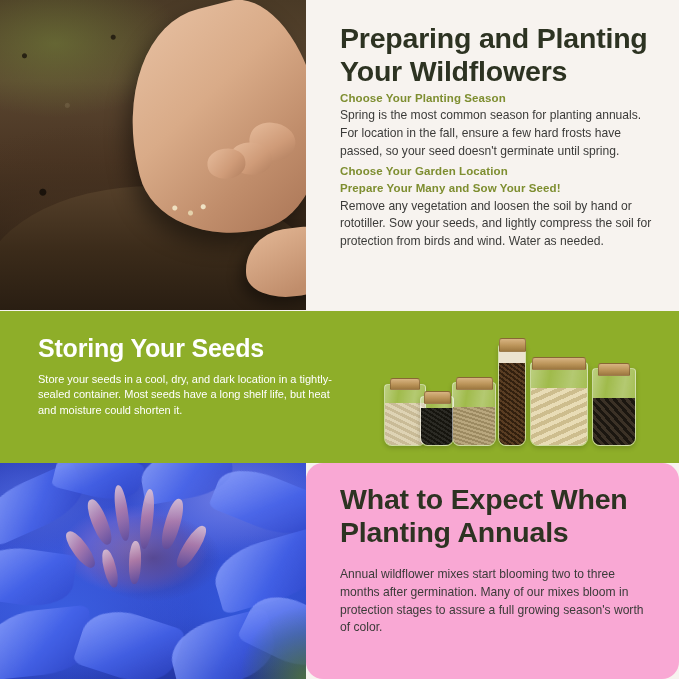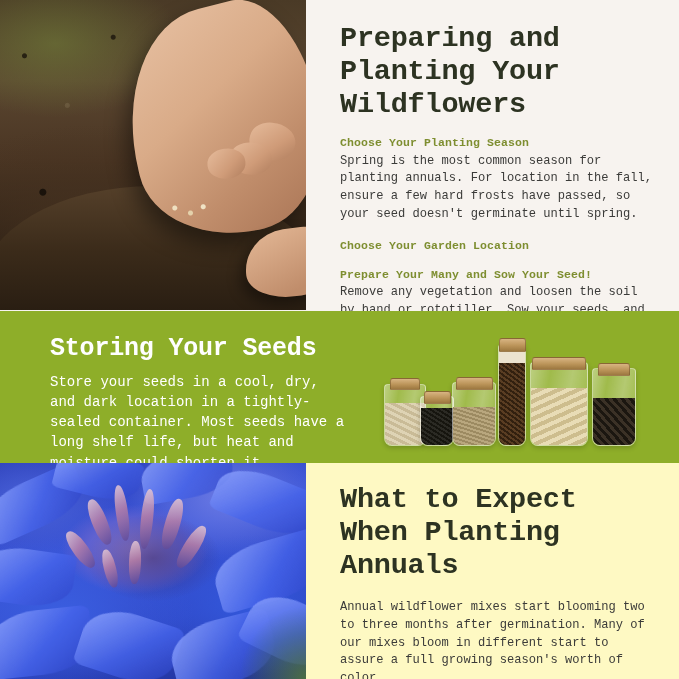--- a/index.html
+++ b/index.html
@@ -11,21 +11,20 @@
     height: 679px;
     background: #f7f3ef;
     font-family: "Liberation Sans", sans-serif;
     overflow: hidden;
   }
   .page {
     position: relative;
     width: 679px;
     height: 679px;
     background: #f7f3ef;
-    font-family: Liberation Mono, monospace;
   }
 
   
   .section-top {
     position: absolute;
     left: 0; top: 0;
     width: 679px;
     height: 310px;
   }
   .photo-soil {
@@ -126,21 +125,21 @@
   }
 
   h1.heading {
     margin: 0;
     font-size: 28.5px;
     line-height: 1.16;
     font-weight: 700;
     letter-spacing: -0.2px;
     color: #2d3322;
   }
-  .sub-block { margin-top: 15px; }
+  .sub-block { margin-top: 3px; }
   .sub-block + .sub-block { }
   h3.subheading {
     margin: 0 0 2px 0;
     font-size: 11.5px;
     font-weight: 700;
     line-height: 1.25;
     color: #7e8e30;
     letter-spacing: .1px;
   }
   p.body {
@@ -154,35 +153,35 @@
   .section-green {
     position: absolute;
     left: 0; top: 311px;
     width: 679px;
     height: 152px;
     background: #8eae29;
     overflow: hidden;
   }
   .green-text {
     position: absolute;
-    left: 50px;
+    left: 38px;
     top: 24px;
     width: 300px;
   }
   h2.heading-green {
     margin: 0 0 9px 0;
     font-size: 25px;
     line-height: 1.1;
     font-weight: 700;
     color: #ffffff;
     letter-spacing: -0.2px;
   }
   p.body-green {
     margin: 0;
-    font-size: 14px;
+    font-size: 11px;
     line-height: 1.45;
     color: #ffffff;
   }
   .jars {
     position: absolute;
     left: 380px;
     top: 332px;
     width: 260px;
     height: 120px;
   }
@@ -260,23 +259,24 @@
   .greenedge {
     position: absolute;
     right: 0; bottom: 0;
     width: 22%; height: 34%;
     background: radial-gradient(ellipse at 100% 100%, rgba(90,130,40,.75) 0%, rgba(90,130,40,0) 70%);
   }
   .col-right-bottom {
     position: absolute;
     left: 306px; top: 0;
     right: 0; bottom: 0;
-    background: #fef9c3;
+    background: #f9a8d4;
     padding: 20px 32px 0 34px;
     box-sizing: border-box;
+    border-radius: 17px;
   }
   h2.heading-bottom {
     margin: 0 0 17px 0;
     font-size: 28.5px;
     line-height: 1.16;
     font-weight: 700;
     letter-spacing: -0.2px;
     color: #2d3322;
   }
 </style>
@@ -386,17 +386,17 @@
       <div class="stamen" style="left:24%; top:30%; width:5%; height:20%; transform:rotate(-36deg);"></div>
       <div class="stamen" style="left:60%; top:28%; width:5%; height:22%; transform:rotate(32deg);"></div>
       <div class="stamen" style="left:42%; top:36%; width:4%; height:20%; transform:rotate(2deg);"></div>
       <div class="stamen" style="left:34%; top:40%; width:4%; height:18%; transform:rotate(-14deg);"></div>
 
       <div class="greenedge"></div>
     </div>
 
     <div class="col-right-bottom">
       <h2 class="heading-bottom">What to Expect When Planting Annuals</h2>
-      <p class="body">Annual wildflower mixes start blooming two to three months after germination. Many of our mixes bloom in different start to assure a full growing season's worth of color.</p>
+      <p class="body">Annual wildflower mixes start blooming two to three months after germination. Many of our mixes bloom in protection stages to assure a full growing season's worth of color.</p>
     </div>
   </div>
 
 </div>
 
 </body></html>

